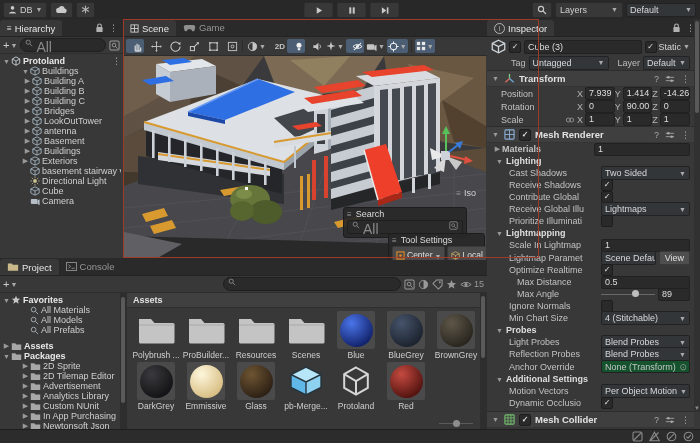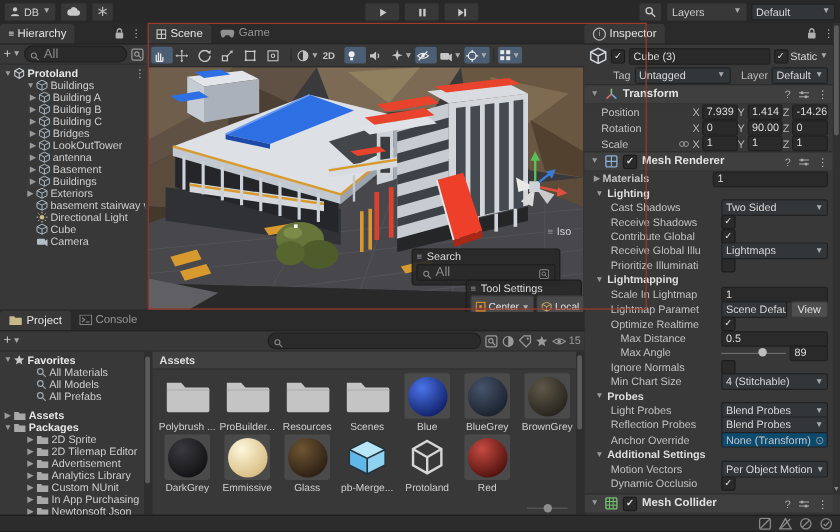--- a/index.html
+++ b/index.html
@@ -16,21 +16,21 @@
   .ddl{min-width:58px;justify-content:space-between;}
   .caret{font-size:7px;color:#aaa;line-height:1;}
   
   .tabs{height:17px;background:#2a2a2a;display:flex;align-items:stretch;border-bottom:1px solid #232323;}
   .tab{display:flex;align-items:center;gap:3px;padding:0 7px;font-size:9.5px;color:#969696;}
   .tab.active{background:#383838;color:#e6e6e6;border-radius:3px 3px 0 0;margin-top:1px;}
   .tab-end{margin-left:auto;display:flex;align-items:center;gap:5px;padding:0 5px;color:#b0b0b0;}
   .kebab{font-size:9px;color:#b5b5b5;}
   
   .srch{flex:1;height:12px;background:#2a2a2a;border:1px solid #1f1f1f;border-radius:7px;display:flex;
-        align-items:flex-end;gap:3px;padding:0 4px;color:#8a8a8a;font-size:11px;}
+        align-items:flex-start;gap:3px;padding:0 4px;color:#8a8a8a;font-size:14px;}
   .fld{background:#2a2a2a;border:1px solid #212121;border-radius:2px;height:11px;line-height:11px;
        padding:0 3px;color:#dedede;font-size:9px;white-space:nowrap;overflow:hidden;}
   .dd{background:#333639;border:1px solid #222;border-radius:2px;height:12px;display:flex;align-items:center;
       padding:0 3px;color:#d8d8d8;font-size:9px;white-space:nowrap;overflow:hidden;}
   .dd .caret{margin-left:auto;padding-left:3px;}
   .cb{width:10px;height:10px;background:#2a2a2a;border:1px solid #1d1d1d;border-radius:2px;display:flex;
       align-items:center;justify-content:center;color:#e0e0e0;font-size:8px;line-height:1;flex:none;}
   
   .hier{left:0;top:19px;width:123px;height:239px;}
   .minibar{height:16px;display:flex;align-items:center;padding:0 3px;gap:3px;border-bottom:1px solid #2e2e2e;}
@@ -39,21 +39,21 @@
   .arw{width:9px;flex:none;font-size:7px;color:#999;text-align:center;}
   .tico{flex:none;margin-right:2px;display:flex;}
   .tlabel{overflow:hidden;text-overflow:clip;}
   .b{font-weight:bold;color:#e8e8e8;}
   .d1{padding-left:21px;}.d2{padding-left:23px;}
   
   .scene{left:123px;top:19px;width:416px;height:239px;}
   .scene-outline{position:absolute;inset:0;border:1px solid #9e3a28;z-index:60;pointer-events:none;}
   .stoolbar{height:18px;background:#383838;display:flex;align-items:center;gap:1px;padding:0 3px;
             border-bottom:1px solid #2b2b2b;}
-  .sbtn{height:14px;min-width:16px;border-radius:2px;display:flex;align-items:center;justify-content:flex-start;
+  .sbtn{height:14px;min-width:16px;border-radius:2px;display:flex;align-items:center;justify-content:flex-end;
         gap:1px;color:#c5c5c5;padding:0 1px;}
   .sbtn.on{background:#4c5e73;}
   .sep{width:1px;height:12px;background:#2c2c2c;margin:0 2px;}
   .viewport{position:relative;width:362px;height:204px;background:#3a3a3c;overflow:hidden;margin-left:1px;}
   .ov{position:absolute;background:rgba(40,40,40,.93);border:1px solid #1d1d1d;border-radius:3px;z-index:30;}
   .ovtitle{display:flex;align-items:center;gap:4px;font-size:9px;color:#dcdcdc;padding:1px 3px;}
   .handle{color:#9a9a9a;font-size:8px;}
   .ovbtn{flex:1;height:13px;background:#4a4a4a;border:1px solid #3a3a3a;border-radius:2px;display:flex;
          align-items:flex-end;gap:2px;padding:0 3px;font-size:8.5px;color:#e0e0e0;}
   .iso{position:absolute;right:10px;top:132px;color:#d5d5d5;font-size:9px;z-index:25;display:flex;gap:3px;align-items:center;}
@@ -77,21 +77,21 @@
   .axisrow{display:flex;align-items:center;height:13px;padding:0 4px 0 14px;font-size:9px;color:#c2c2c2;}
   .axisrow .ilabel{width:76px;}
   .ax{display:flex;align-items:center;gap:2px;flex:1;min-width:0;}
   .ax .axl{color:#b5b5b5;flex:none;}
   .ax .fld{flex:1;min-width:0;}
   .slider{flex:1;height:10px;position:relative;}
   .slider .track{position:absolute;left:0;right:0;top:4.5px;height:1.5px;background:#6a6a6a;}
   .slider .thumb{position:absolute;top:1px;left:58%;width:7px;height:7px;border-radius:50%;background:#bdbdbd;}
   .btn{background:#4e4e4e;border:1px solid #3a3a3a;border-radius:2px;height:12px;line-height:12px;
        padding:0 5px;color:#e0e0e0;font-size:9px;flex:none;}
-  .objfld{flex:1;min-width:0;display:flex;align-items:center;background:#0c4a6e;border:1px solid #212121;
+  .objfld{flex:1;min-width:0;display:flex;align-items:center;background:#14532d;border:1px solid #212121;
           border-radius:2px;height:11px;padding:0 2px 0 3px;color:#c5c5c5;font-size:9px;}
   .picker{margin-left:auto;color:#9a9a9a;font-size:9px;}
   .vsb{position:absolute;right:0;top:0;width:6px;height:393px;background:#313131;}
   .vsb .thumb{position:absolute;left:1px;top:2px;width:4px;height:92px;background:#5a5a5a;border-radius:2px;}
   .vsb .dn{position:absolute;left:0;bottom:1px;width:6px;text-align:center;font-size:6px;color:#8a8a8a;}
   
   .proj{left:0;top:258px;width:487px;height:171px;}
   .pbody{position:relative;display:flex;height:138px;}
   .ptree{width:120px;overflow:hidden;padding-top:2px;}
   .ptree .trow{height:10px;}

